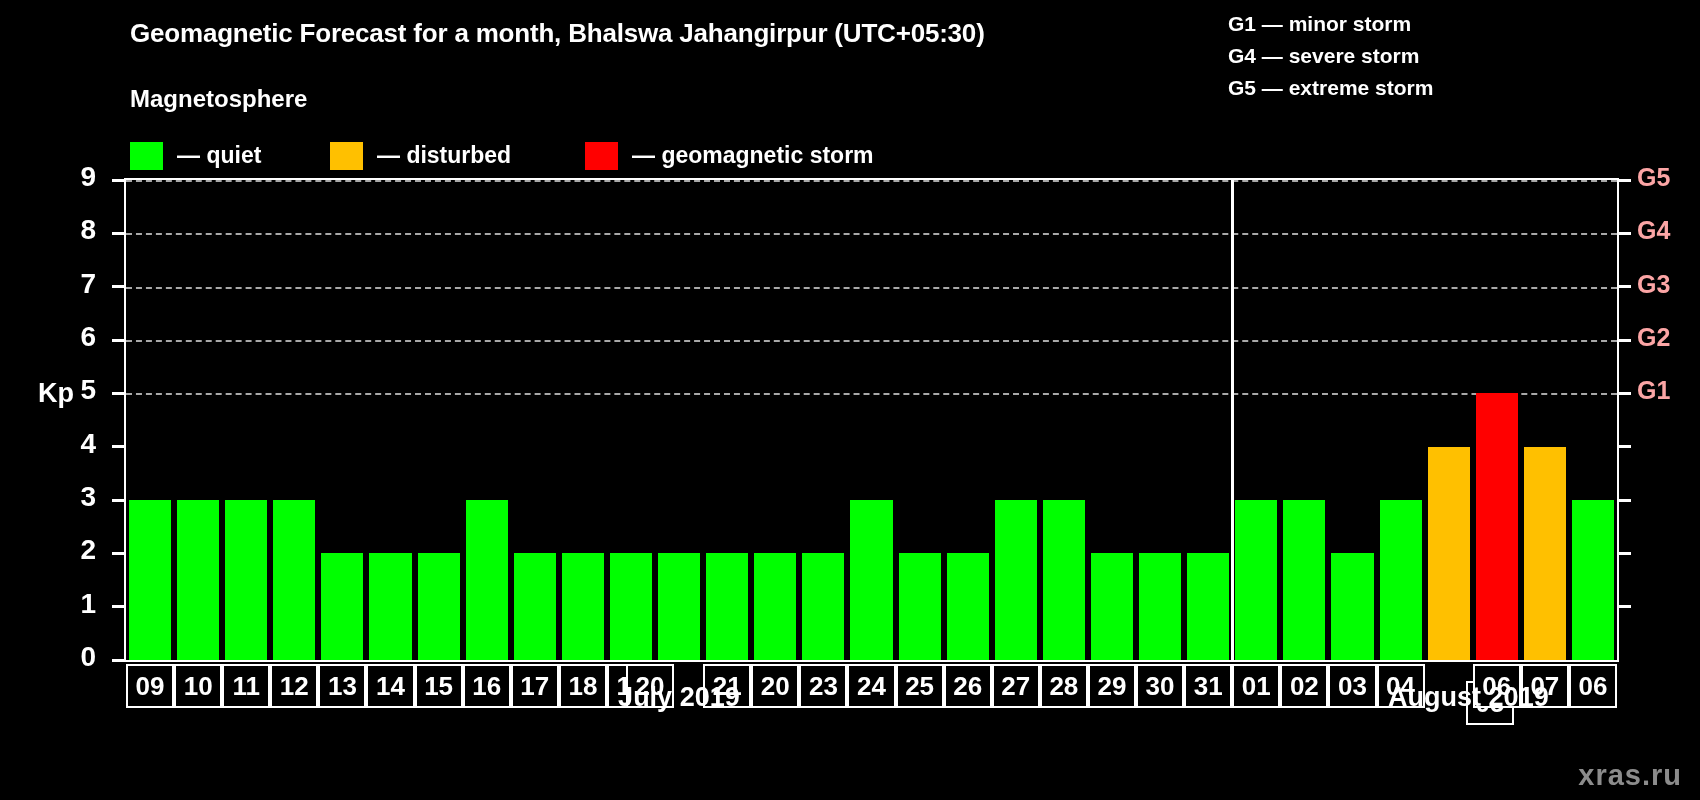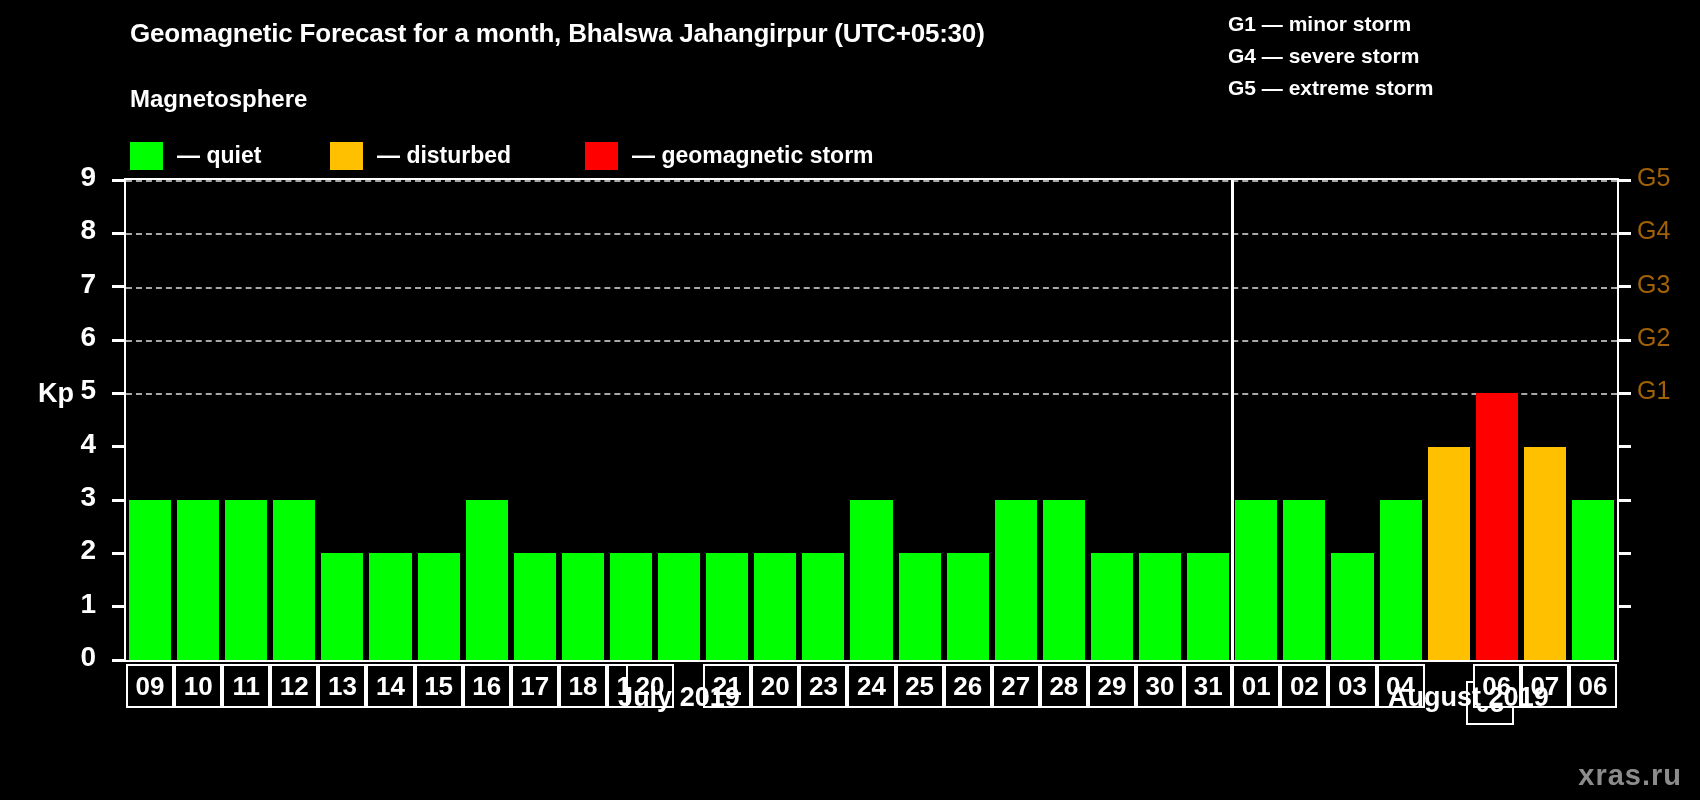--- a/index.html
+++ b/index.html
@@ -35,21 +35,21 @@
 
   .bars{position:absolute;left:0;top:0;right:0;bottom:0;}
   .bar{position:absolute;bottom:0;}
 
   
   .ylab{position:absolute;font-size:28px;font-weight:bold;color:#fff;text-align:right;width:40px;}
   .ytick{position:absolute;width:14px;height:0;border-top:3px solid #fff;}
   .kp-label{position:absolute;left:38px;top:378px;font-size:27px;font-weight:bold;color:#fff;}
 
   
-  .glab{position:absolute;font-size:25px;font-weight:normal;color:#a16207;}
+  .glab{position:absolute;font-size:25px;font-weight:bold;color:#fca5a5;}
   .gtick{position:absolute;width:14px;height:0;border-top:3px solid #fff;}
 
   
   .daybox{
     position:absolute;top:664px;height:44px;
     border:2px solid #fff;box-sizing:border-box;background:#000;
     display:flex;align-items:center;justify-content:center;
     font-size:26px;font-weight:bold;color:#fff;
   }
 

